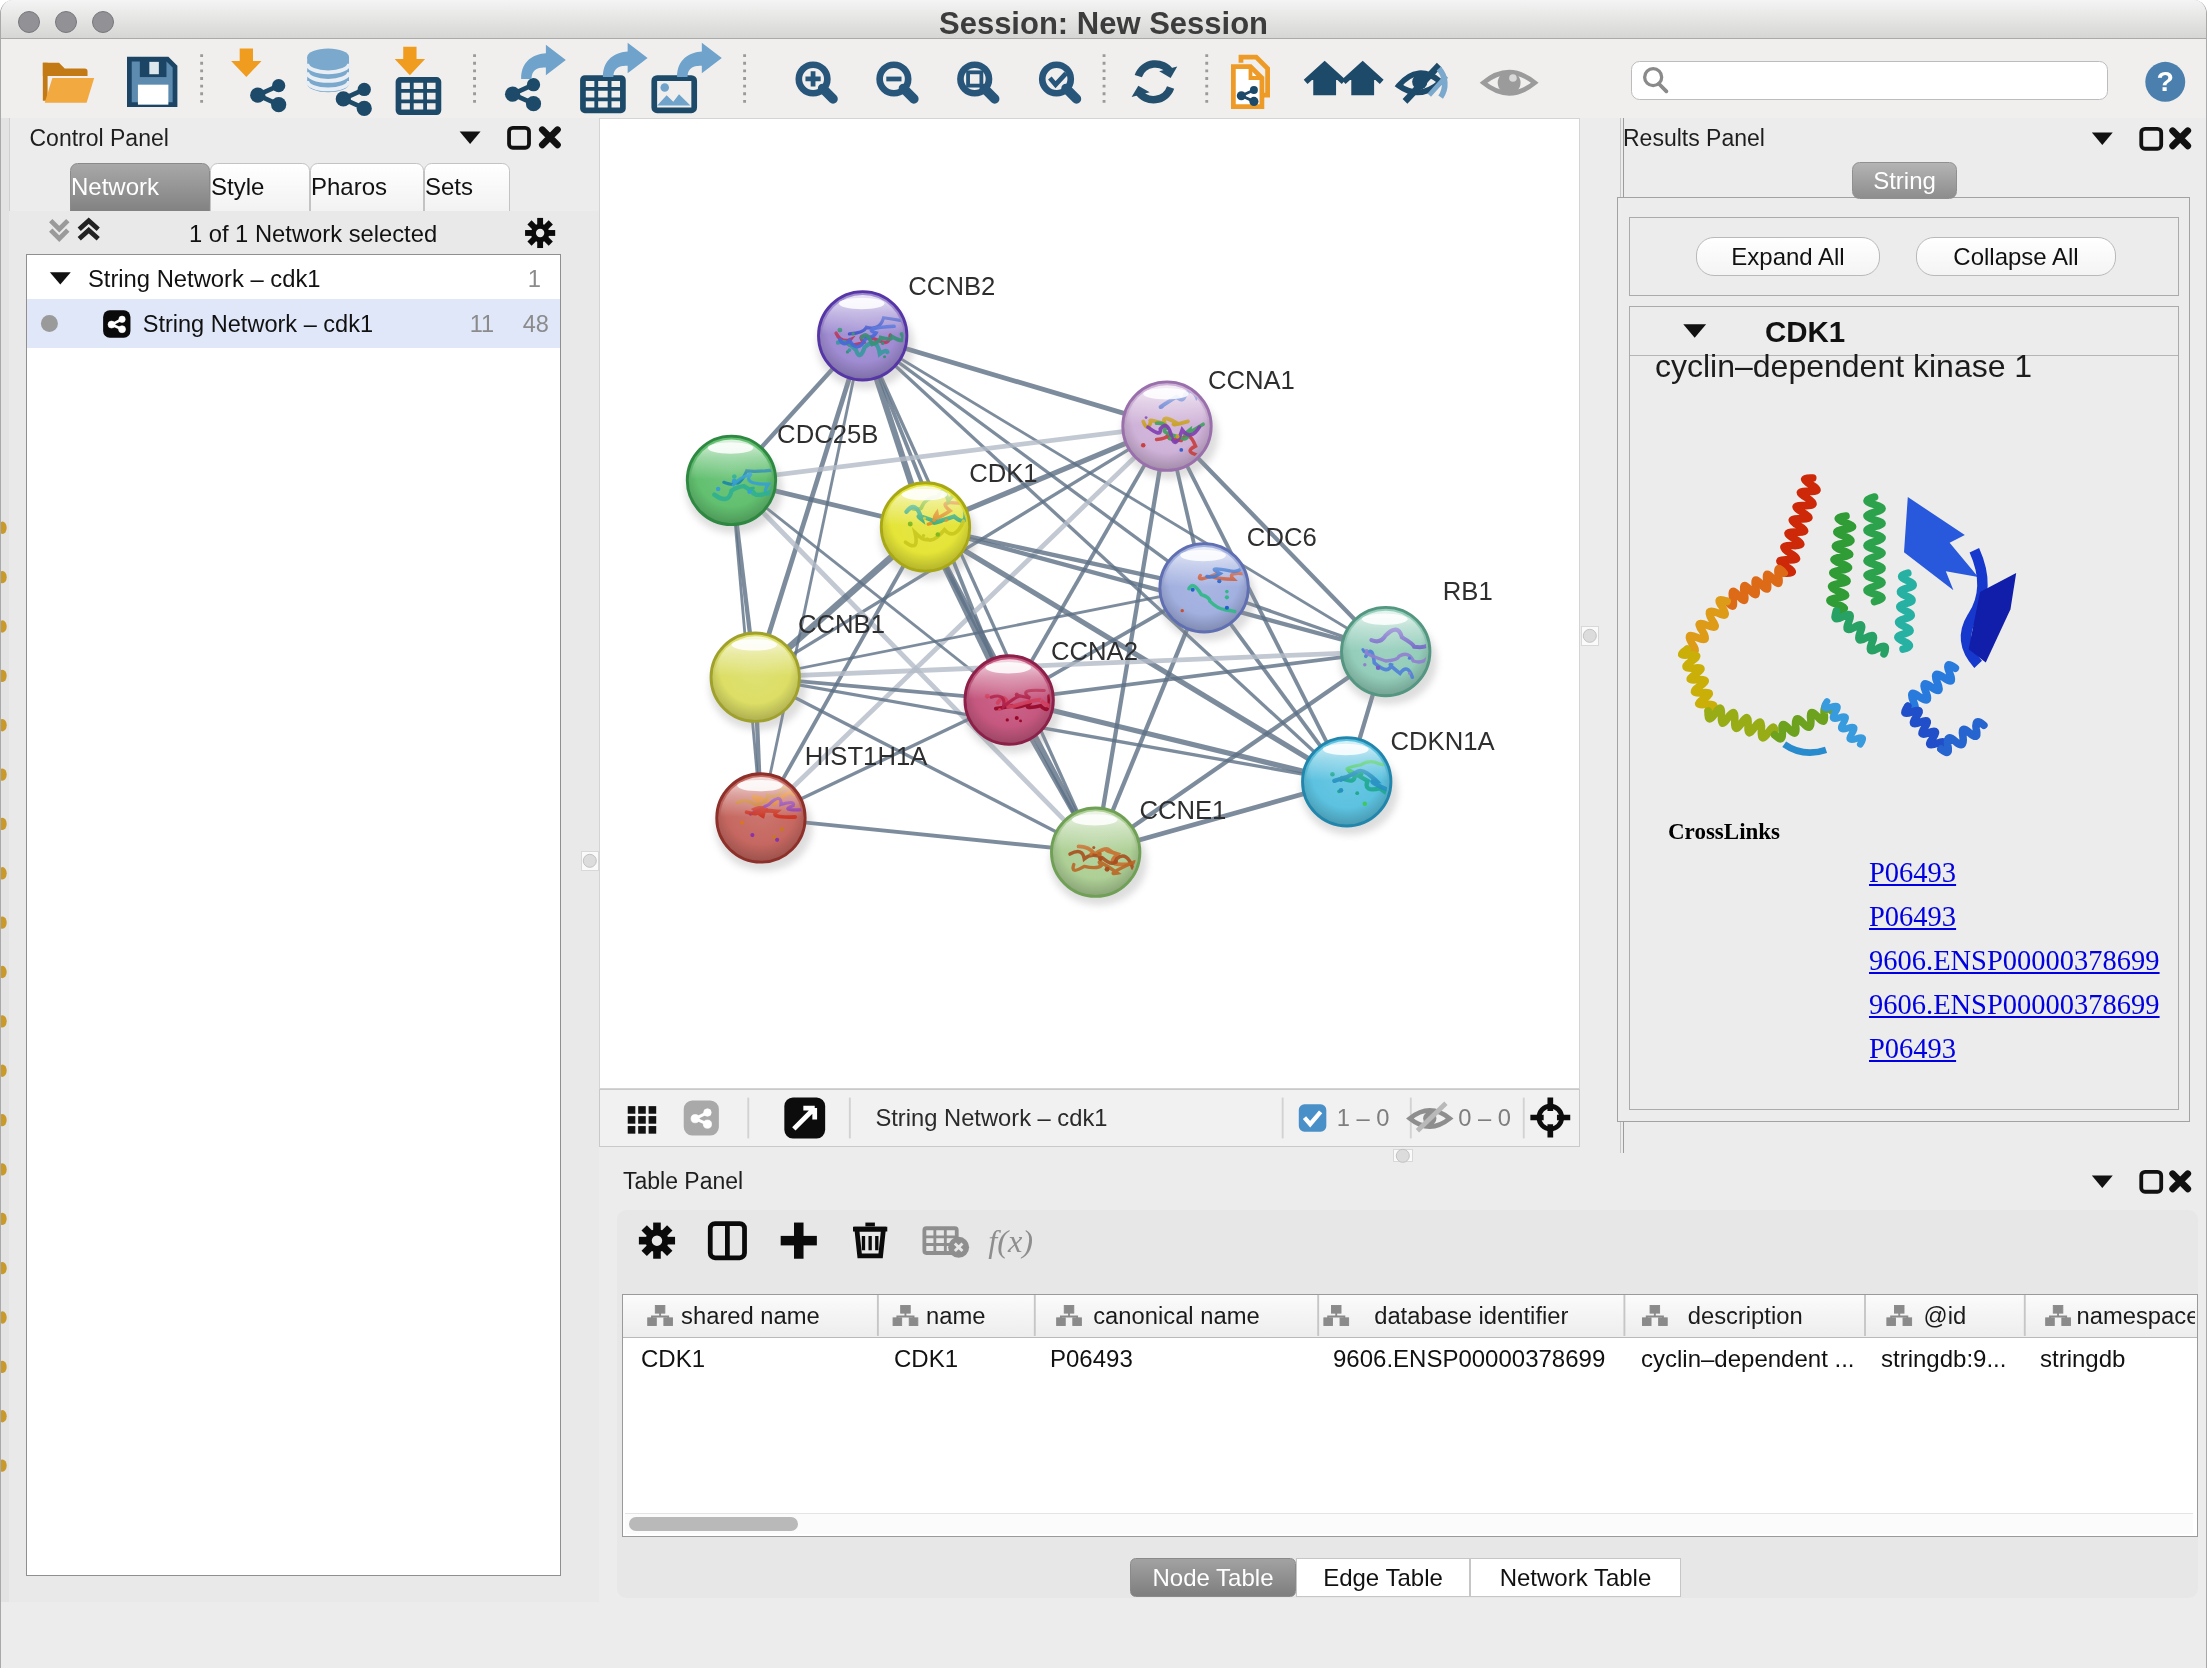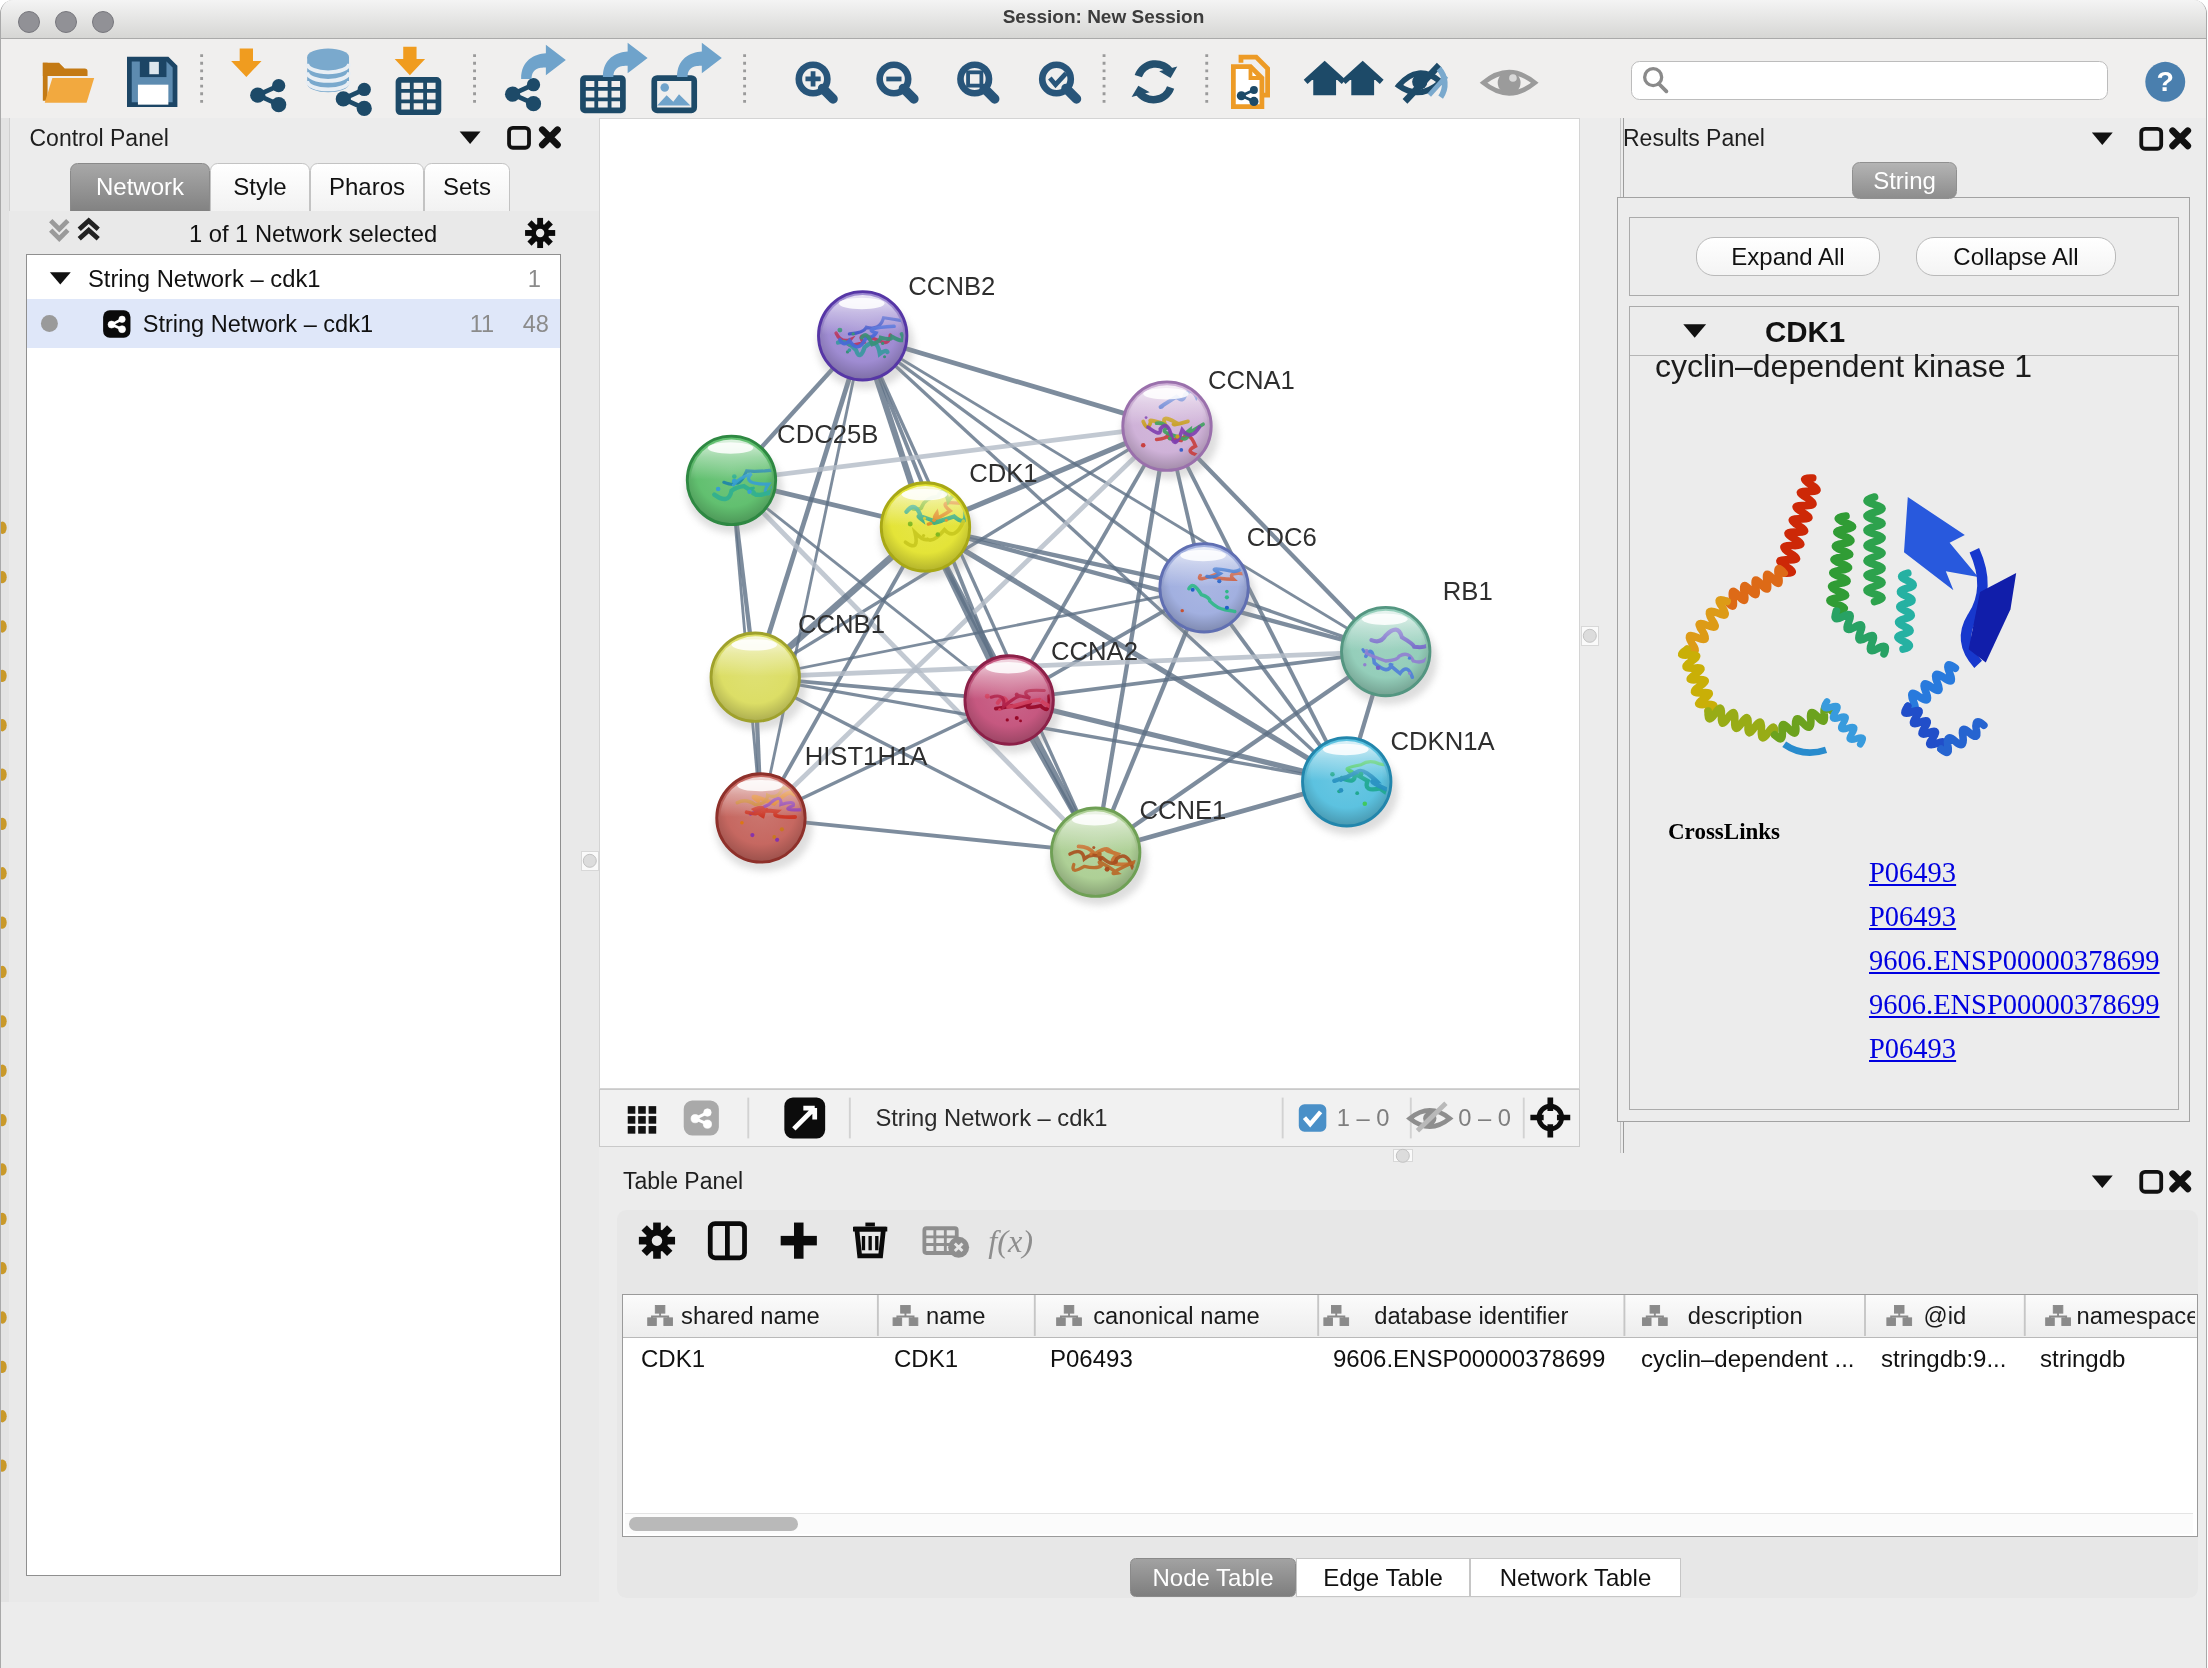--- a/index.html
+++ b/index.html
@@ -6,30 +6,30 @@
   body{width:2208px;height:1668px;position:relative;background:#fff;
        font-family:"Liberation Sans",sans-serif;overflow:hidden;}
   .win{position:absolute;left:0;top:0;width:2207px;height:1668px;
        background:#ececec;border-left:1.9px solid #a9a9a9;border-right:1.9px solid #a9a9a9;
        border-radius:13.3px 13.3px 0 0;box-sizing:border-box;overflow:hidden;}
   .titlebar{position:absolute;left:0;top:0;width:100%;height:39px;
        background:linear-gradient(#f4f4f4,#d6d6d4);border-bottom:1.9px solid #aaaaaa;box-sizing:border-box;}
   .tl{position:absolute;top:10.5px;width:22px;height:22px;border-radius:50%;
       background:#919196;border:1.4px solid #77777d;box-sizing:border-box;}
   .title{position:absolute;top:5.7px;left:0;width:100%;text-align:center;
-      font-size:19px;font-weight:bold;color:#3c3c3c;}
+      font-size:31px;font-weight:bold;color:#3c3c3c;}
   .toolbar{position:absolute;left:0;top:39px;width:100%;height:79px;background:#f0efee;}
   .searchbox{position:absolute;left:1630px;top:22px;width:477px;height:39px;background:#fff;
        border:1.9px solid #bcbcbc;border-radius:8.6px;box-sizing:border-box;}
   
   .grip{position:absolute;left:0;top:118px;width:7.6px;height:1484px;background:#e3e3e3;border-right:1px solid #cfcfcf;}
   .cp-title{position:absolute;left:28.5px;top:125px;font-size:23px;color:#1e1e1e;}
   .tabs{position:absolute;left:69px;top:163px;height:49px;}
   .tab{position:absolute;top:0;height:49px;box-sizing:border-box;border:1px solid #c3c3c3;
-       background:linear-gradient(#ffffff,#f2f2f2);color:#111;font-size:24px;text-align:center;
+       background:linear-gradient(#ffffff,#f2f2f2);color:#111;font-size:24px;text-align:left;
        line-height:46px;border-radius:7.6px 7.6px 0 0;}
   .tab.sel{background:linear-gradient(#a8a8a8,#828282);color:#fff;border-color:#8a8a8a;}
   .cp-box{position:absolute;left:7.6px;top:211px;width:590px;height:1391px;background:#e9e9e9;}
   .cp-bar{position:absolute;left:17px;top:0px;width:555px;height:43px;}
   .cp-list{position:absolute;left:17px;top:43px;width:535px;height:1322px;background:#fff;
        border:1.9px solid #8f8f8f;box-sizing:border-box;}
   .row1{position:absolute;left:0;top:0;width:100%;height:44px;}
   .row2{position:absolute;left:0;top:44px;width:100%;height:49px;background:#dfe7f9;}
   
   .canvas{position:absolute;left:598px;top:118px;width:981px;height:971px;background:#fff;

